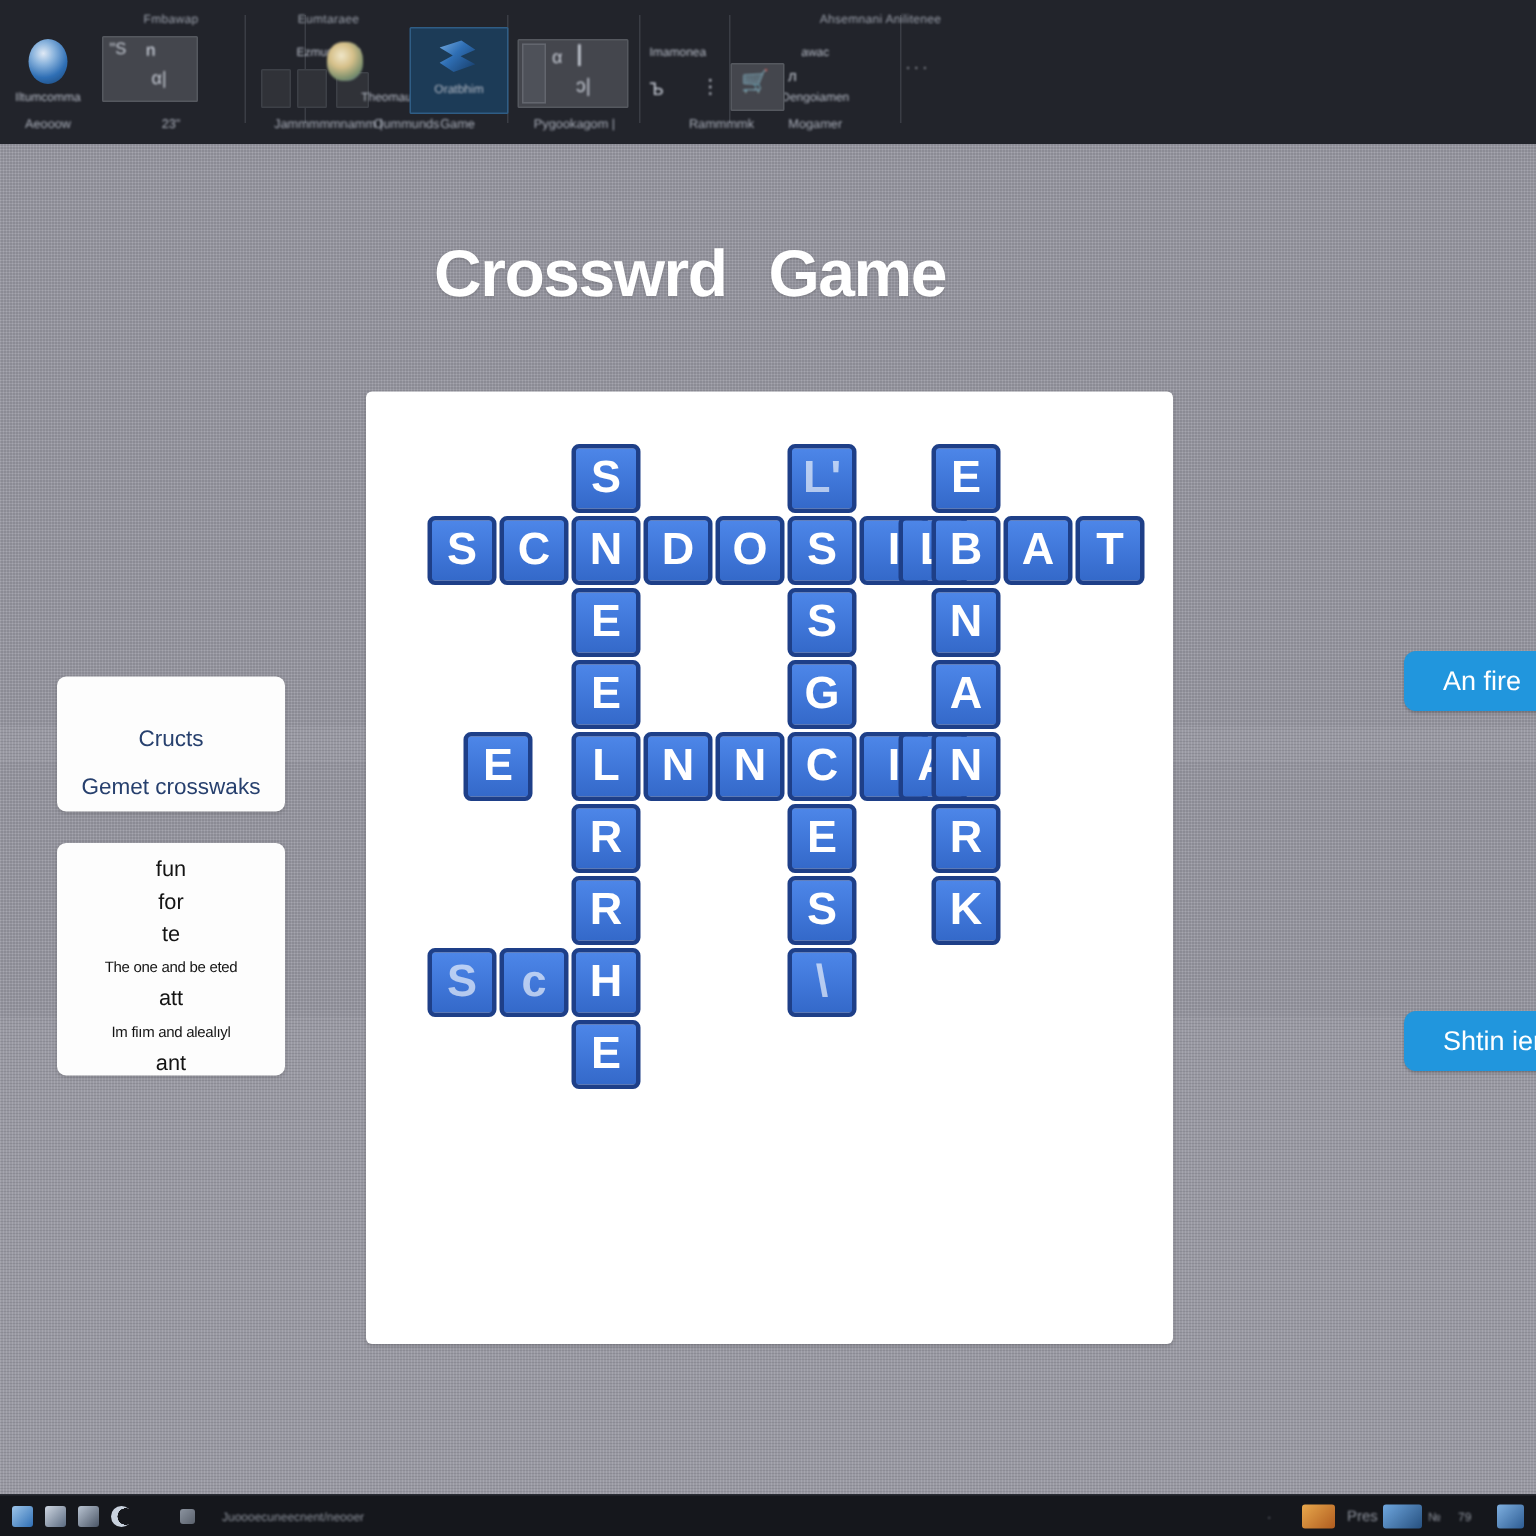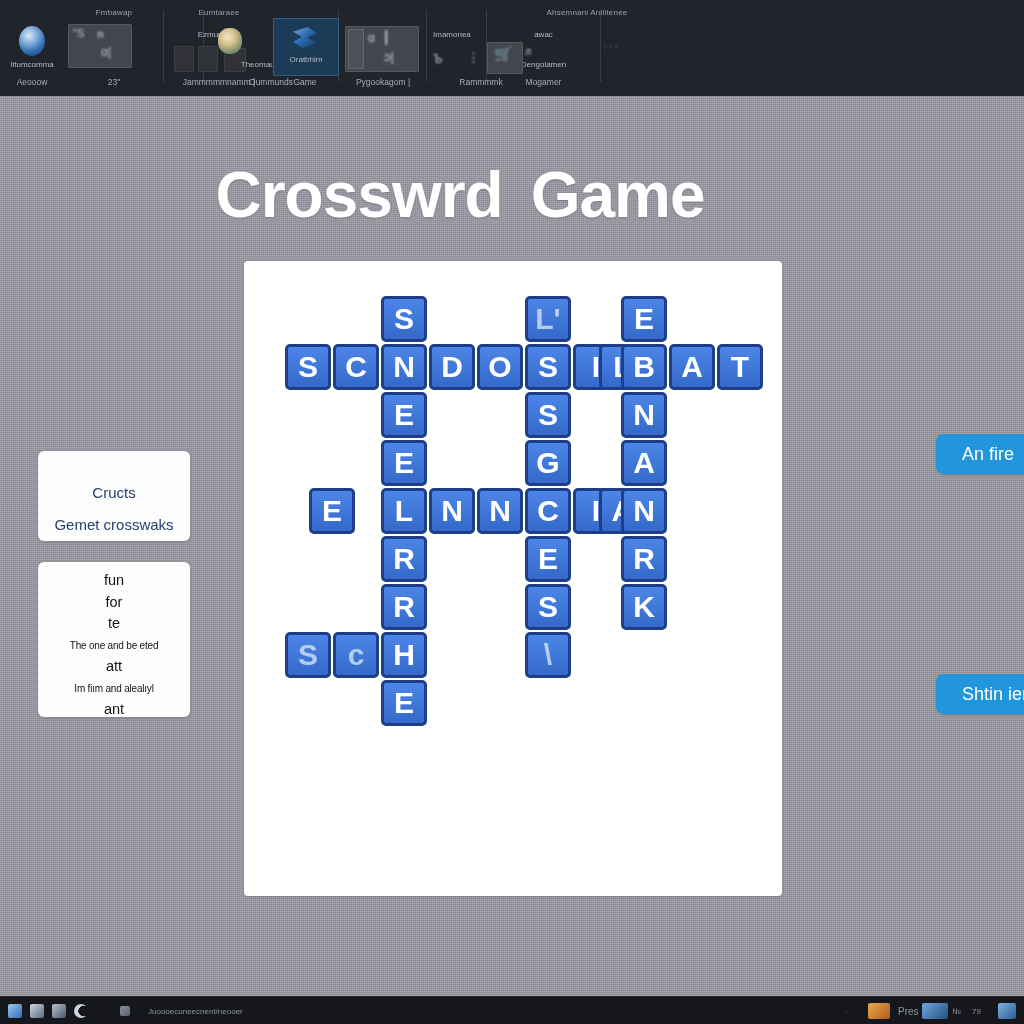--- a/index.html
+++ b/index.html
@@ -125,21 +125,21 @@
       repeating-linear-gradient(0deg, rgba(255,255,255,.055) 0 1px, rgba(0,0,0,.055) 1px 2px),
       repeating-linear-gradient(90deg, rgba(255,255,255,.05) 0 1px, rgba(0,0,0,.05) 1px 2px);
   }
 
   #page-title {
     position: absolute;
     left: 0;
     top: 62px;
     width: 920px;
     text-align: center;
-    font-size: 64px;
+    font-size: 44px;
     font-weight: bold;
     color: #ffffff;
     letter-spacing: -1px;
     text-shadow: 0 1px 2px rgba(0,0,0,.18);
   }
   #page-title .gap { display: inline-block; width: 28px; }
 
   #board-card {
     position: absolute;
     left: 244px;

